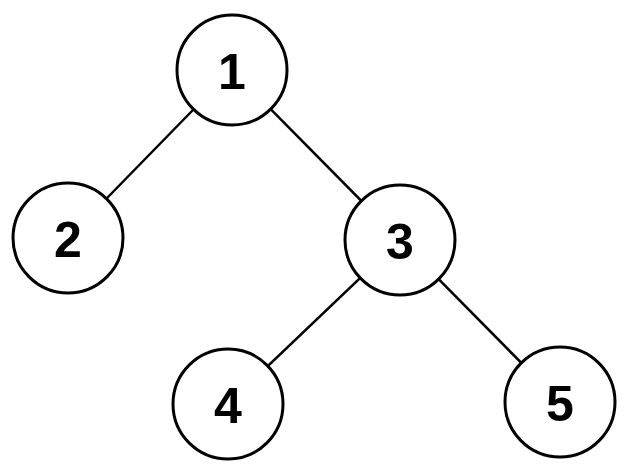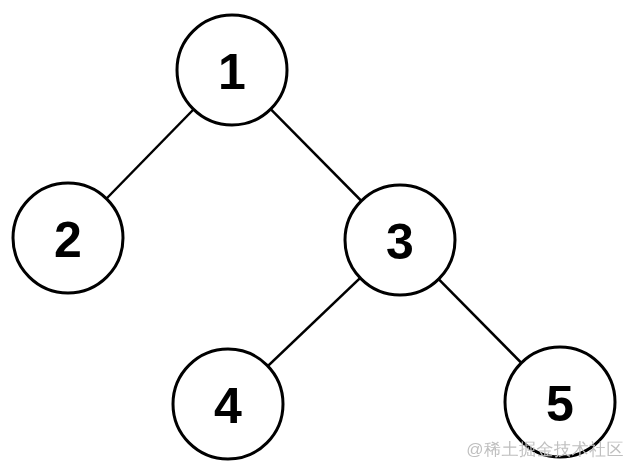--- a/index.html
+++ b/index.html
@@ -53,14 +53,13 @@
       </g>
       <g>
         <circle cx="228" cy="404" r="55" fill="#ffffff" stroke="#000000" stroke-width="3"></circle>
         <text x="228" y="404" text-anchor="middle" dominant-baseline="central" dy="0.04em" fill="#000000" font-size="50" font-weight="bold" font-family="&quot;Liberation Sans&quot;, sans-serif">4</text>
       </g>
       <g>
         <circle cx="560" cy="402" r="55" fill="#ffffff" stroke="#000000" stroke-width="3"></circle>
         <text x="560" y="402" text-anchor="middle" dominant-baseline="central" dy="0.04em" fill="#000000" font-size="50" font-weight="bold" font-family="&quot;Liberation Sans&quot;, sans-serif">5</text>
       </g>
     </svg>
-  <span class="watermark" style="color: rgb(191, 191, 191);">@稀土掘金技术社区</span>
 </div>
 
 </body></html>

